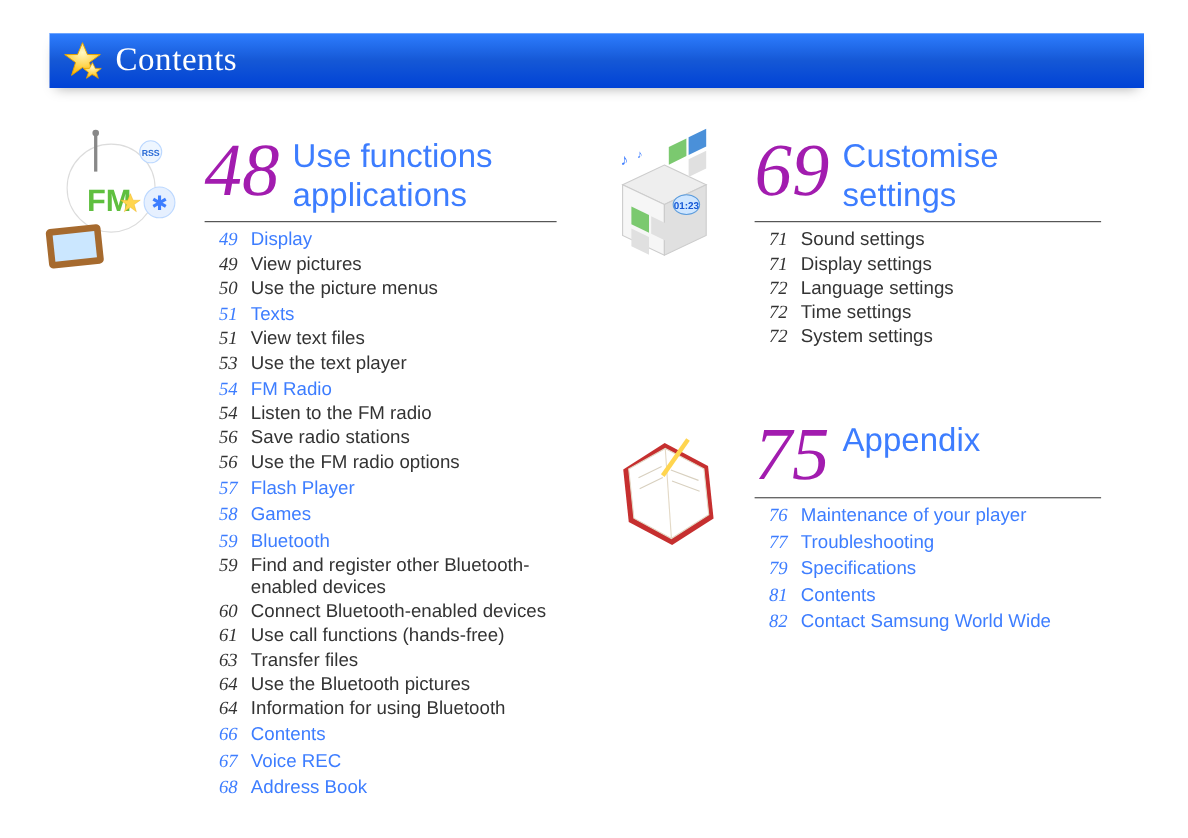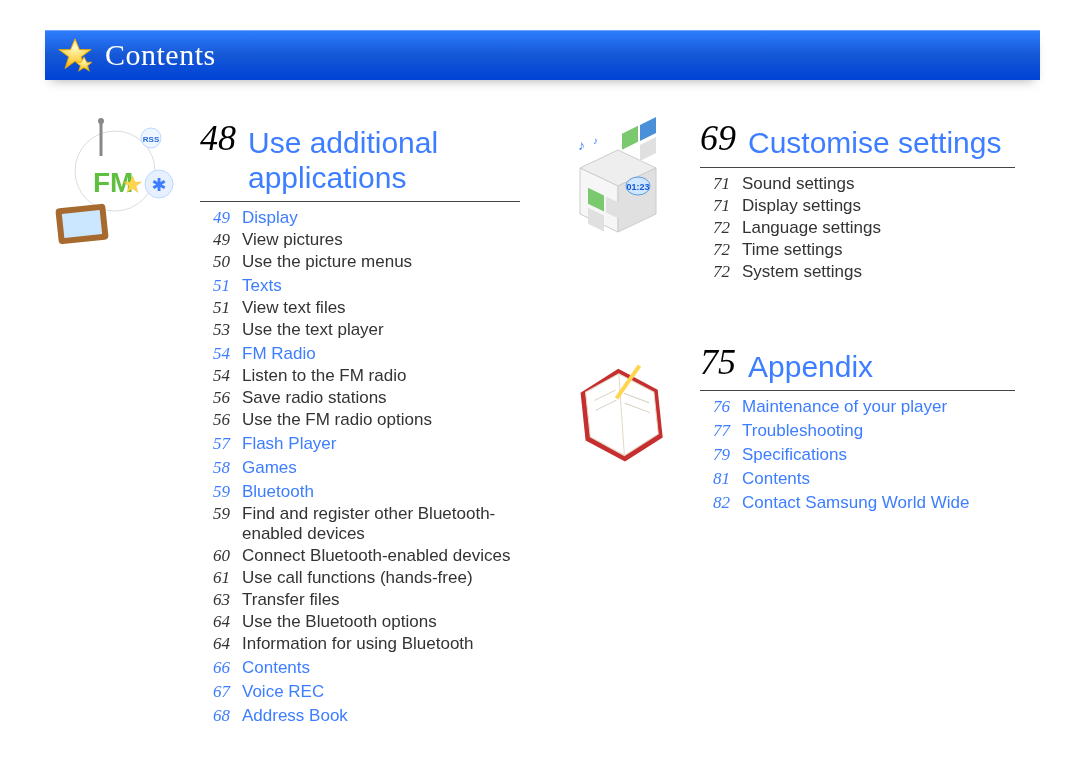--- a/index.html
+++ b/index.html
@@ -36,21 +36,21 @@
     font-size: 30px;
     font-family: Georgia, 'Times New Roman', serif;
     font-weight: 400;
     letter-spacing: 0.5px;
   }
 
   
   .page {
     position: absolute;
     top: 120px;
-    left: 45px;
+    left: 31px;
     width: 995px;
     display: flex;
   }
   .col-left {
     width: 500px;
     display: flex;
   }
   .col-right {
     width: 495px;
     display: flex;
@@ -65,22 +65,22 @@
     padding-right: 25px;
   }
 
   
   .chapter-head {
     display: flex;
     align-items: flex-start;
   }
   .chapter-num {
     font-family: Georgia, 'Times New Roman', serif;
-    font-size: 36px;
-    color: #000000;
+    font-size: 68px;
+    color: #a21caf;
     font-style: italic;
     line-height: 1;
     margin-right: 12px;
   }
   .chapter-title {
     font-size: 30px;
     color: #3d7dff;
     line-height: 1.15;
     margin-top: 6px;
   }
@@ -169,21 +169,21 @@
           <polygon points="70,40 75,52 88,52 77,60 81,73 70,65 59,73 63,60 52,52 65,52" fill="#ffd54f" stroke="#e6a400" stroke-width="0.6" transform="scale(0.5) translate(85 60)"></polygon>
 
           <rect x="2" y="80" width="50" height="36" rx="4" fill="#a66a2e" transform="rotate(-6 27 98)"></rect>
           <rect x="8" y="86" width="38" height="24" fill="#cbe7ff" transform="rotate(-6 27 98)"></rect>
         </svg>
       </div>
     </div>
     <div class="content-cell">
       <div class="chapter-head">
         <div class="chapter-num">48</div>
-        <div class="chapter-title">Use additional applications</div>
+        <div class="chapter-title">Use functions applications</div>
       </div>
       <hr class="chapter-rule">
       <div id="toc-left">
           <div class="toc-line section">
             <span class="pg">49</span>
             <span class="lbl">Display</span>
           </div>
           <div class="toc-line">
             <span class="pg">49</span>
             <span class="lbl">View pictures</span>
@@ -243,21 +243,21 @@
           <div class="toc-line">
             <span class="pg">61</span>
             <span class="lbl">Use call functions (hands-free)</span>
           </div>
           <div class="toc-line">
             <span class="pg">63</span>
             <span class="lbl">Transfer files</span>
           </div>
           <div class="toc-line">
             <span class="pg">64</span>
-            <span class="lbl">Use the Bluetooth options</span>
+            <span class="lbl">Use the Bluetooth pictures</span>
           </div>
           <div class="toc-line">
             <span class="pg">64</span>
             <span class="lbl">Information for using Bluetooth</span>
           </div>
           <div class="toc-line section">
             <span class="pg">66</span>
             <span class="lbl">Contents</span>
           </div>
           <div class="toc-line section">

